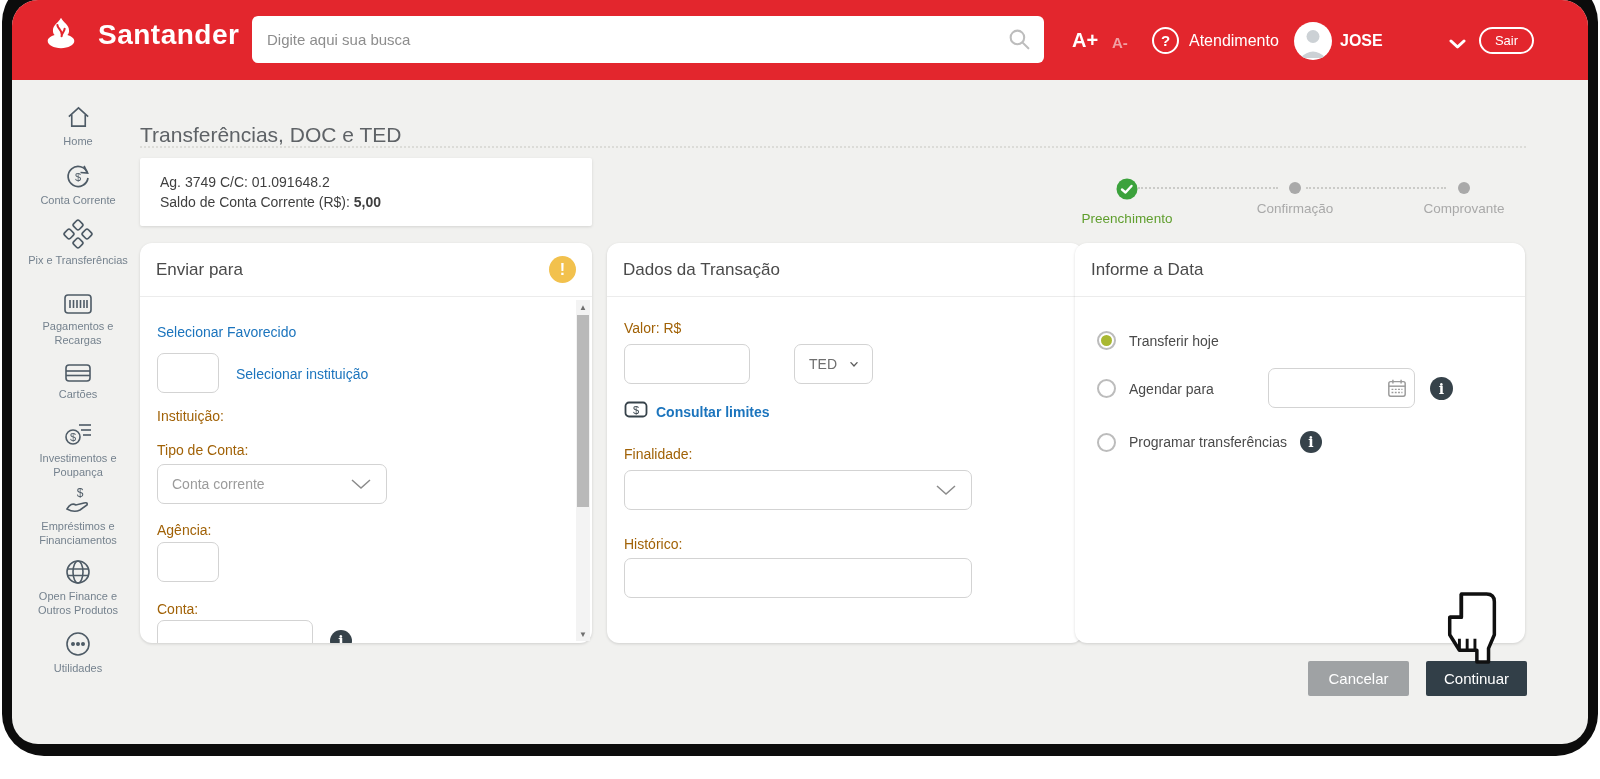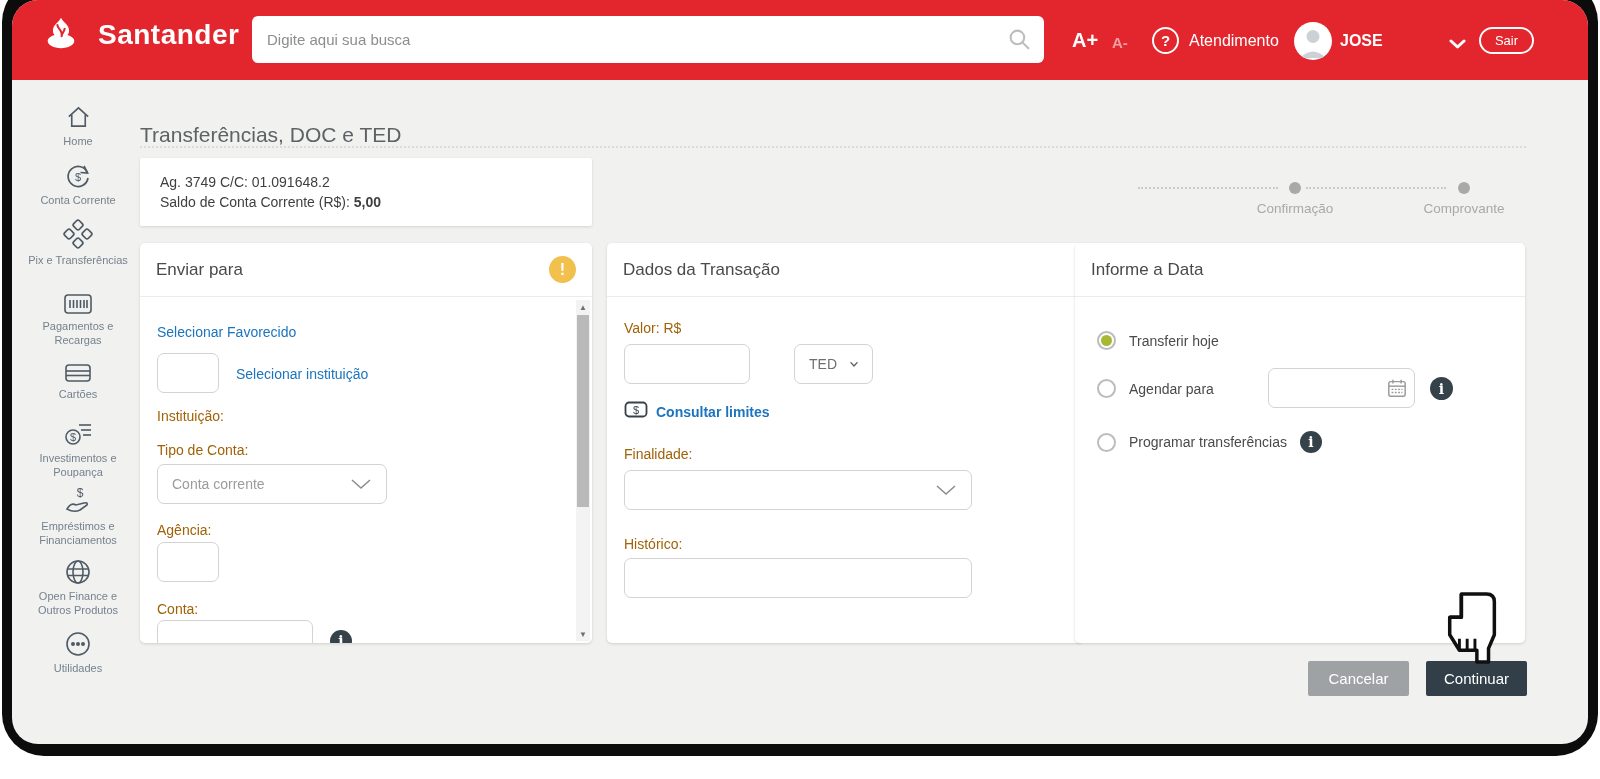--- a/index.html
+++ b/index.html
@@ -40,21 +40,21 @@
 
   
   .steps { position:absolute; left:1036px; top:178px; width:480px; height:50px; }
   .step { position:absolute; width:140px; display:flex; flex-direction:column; align-items:center; gap:7px; }
   .step-dot { width:12px; height:12px; border-radius:50%; background:#a9a9a9; margin-top:4px; }
   .step-label { font-size:13.5px; color:#a9a9a9; }
   .step.active .step-label { color:#5f9e2d; }
   .step-line { position:absolute; top:9px; border-top:2px dotted #cbcbc8; }
 
   
-  .card { position:absolute; top:243px; height:400px; background:#fff; border-radius:5px; box-shadow:0 1px 3px rgba(0,0,0,0.14); }
+  .card { position:absolute; top:243px; height:400px; background:#fff; border-radius:12px; box-shadow:0 1px 3px rgba(0,0,0,0.14); }
   .card1 { left:128px; width:452px; }
   .card2 { left:595px; width:476px; }
   .card3 { left:1063px; width:450px; }
   .card-head { height:54px; border-bottom:1px solid #ececec; display:flex; align-items:center; padding:0 16px; }
   .card-title { font-size:17px; color:#4a4a4a; }
   .warn-icon { margin-left:auto; width:27px; height:27px; border-radius:50%; background:#f2c14d; color:#fff; font-weight:bold; font-size:16px; display:flex; align-items:center; justify-content:center; }
   .card-body { position:absolute; left:0; top:55px; right:0; bottom:0; overflow:hidden; }
   .field-label { position:absolute; font-size:14px; color:#a16207; }
   .link { position:absolute; font-size:14px; color:#1b74bd; cursor:pointer; }
   .tbox { position:absolute; background:#fff; border:1px solid #d3d3d3; border-radius:7px; font-size:14px; color:#555; padding:0 12px; font-family:"Liberation Sans",sans-serif; outline:none; }
@@ -252,20 +252,29 @@
   <div class="account-card">
     <div class="account-line">Ag. 3749 C/C: 01.091648.2</div>
     <div class="account-line">
       <span>Saldo de Conta Corrente (R$): </span><span class="bold">5,00</span>
     </div>
   </div>
 
   <div class="steps">
     <div class="step-line" style="left:90px; width:140px"></div>
     <div class="step-line" style="left:258px; width:140px"></div>
+    <div class="step active" style="left:9px">
+      <span>
+        <svg width="22" height="22" viewBox="0 0 22 22">
+            <circle cx="11" cy="11" r="10.5" fill="#3ca23c"></circle>
+            <polyline points="6,11.5 9.5,14.5 15.5,8" fill="none" stroke="#fff" stroke-width="2.4" stroke-linecap="round" stroke-linejoin="round"></polyline>
+          </svg>
+      </span>
+      <span class="step-label">Preenchimento</span>
+    </div>
     <div class="step" style="left:177px">
       <span class="step-dot"></span>
       <span class="step-label">Confirmação</span>
     </div>
     <div class="step" style="left:346px">
       <span class="step-dot"></span>
       <span class="step-label">Comprovante</span>
     </div>
   </div>
 

